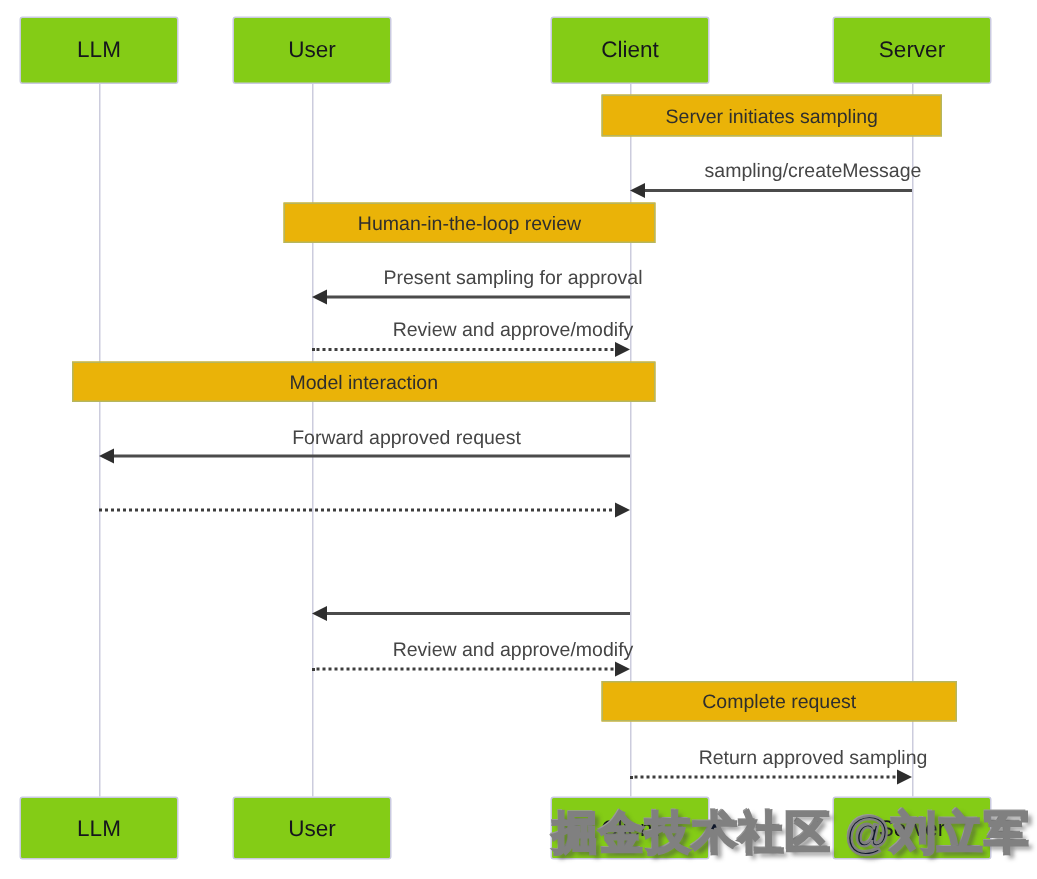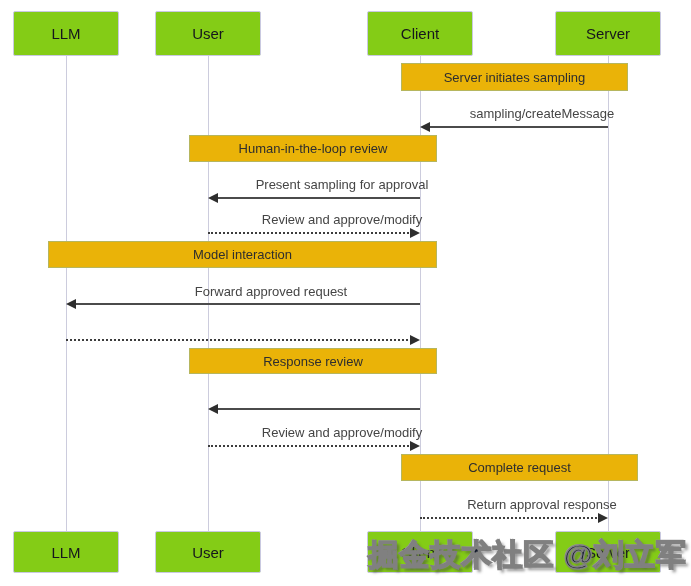--- a/index.html
+++ b/index.html
@@ -71,38 +71,37 @@
     <div class="actor" style="left: 13px; top: 531px; width: 106px; height: 42px;">LLM</div>
     <div class="actor" style="left: 155px; top: 11px; width: 106px; height: 45px;">User</div>
     <div class="actor" style="left: 155px; top: 531px; width: 106px; height: 42px;">User</div>
     <div class="actor" style="left: 367px; top: 11px; width: 106px; height: 45px;">Client</div>
     <div class="actor" style="left: 367px; top: 531px; width: 106px; height: 42px;">Client</div>
     <div class="actor" style="left: 555px; top: 11px; width: 106px; height: 45px;">Server</div>
     <div class="actor" style="left: 555px; top: 531px; width: 106px; height: 42px;">Server</div>
     <div class="note" style="left: 401px; top: 63px; width: 227px; height: 28px;">Server initiates sampling</div>
     <div class="note" style="left: 189px; top: 135px; width: 248px; height: 27px;">Human-in-the-loop review</div>
     <div class="note" style="left: 48px; top: 241px; width: 389px; height: 27px;">Model interaction</div>
-    <div class="note" style="left: 189px; top: 348px; width: 248px; height: 26px;">Response review</div>
     <div class="note" style="left: 401px; top: 454px; width: 237px; height: 27px;">Complete request</div>
     <div class="msg-label" style="left: 420px; width: 188px; top: 106px;">sampling/createMessage</div>
     <div class="msg-line solid" style="left: 428px; width: 180px; top: 126px;"></div>
     <div class="arrow-head point-left" style="top: 122px; left: 420px;"></div>
     <div class="msg-label" style="left: 208px; width: 212px; top: 177px;">Present sampling for approval</div>
     <div class="msg-line solid" style="left: 216px; width: 204px; top: 197px;"></div>
     <div class="arrow-head point-left" style="top: 193px; left: 208px;"></div>
     <div class="msg-label" style="left: 208px; width: 212px; top: 212px;">Review and approve/modify</div>
     <div class="msg-line dotted" style="left: 208px; width: 204px; top: 232px;"></div>
     <div class="arrow-head point-right" style="top: 228px; left: 410px;"></div>
     <div class="msg-label" style="left: 66px; width: 354px; top: 284px;">Forward approved request</div>
     <div class="msg-line solid" style="left: 74px; width: 346px; top: 303px;"></div>
     <div class="arrow-head point-left" style="top: 299px; left: 66px;"></div>
     <div class="msg-line dotted" style="left: 66px; width: 346px; top: 339px;"></div>
     <div class="arrow-head point-right" style="top: 335px; left: 410px;"></div>
     <div class="msg-line solid" style="left: 216px; width: 204px; top: 408px;"></div>
     <div class="arrow-head point-left" style="top: 404px; left: 208px;"></div>
     <div class="msg-label" style="left: 208px; width: 212px; top: 425px;">Review and approve/modify</div>
     <div class="msg-line dotted" style="left: 208px; width: 204px; top: 445px;"></div>
     <div class="arrow-head point-right" style="top: 441px; left: 410px;"></div>
-    <div class="msg-label" style="left: 420px; width: 188px; top: 497px;">Return approval response</div>
+    <div class="msg-label" style="left: 420px; width: 188px; top: 497px;">Return approved sampling</div>
     <div class="msg-line dotted" style="left: 420px; width: 180px; top: 517px;"></div>
     <div class="arrow-head point-right" style="top: 513px; left: 598px;"></div>
   </div>
 <div class="watermark">掘金技术社区 @刘立军</div>
 
 </body></html>

